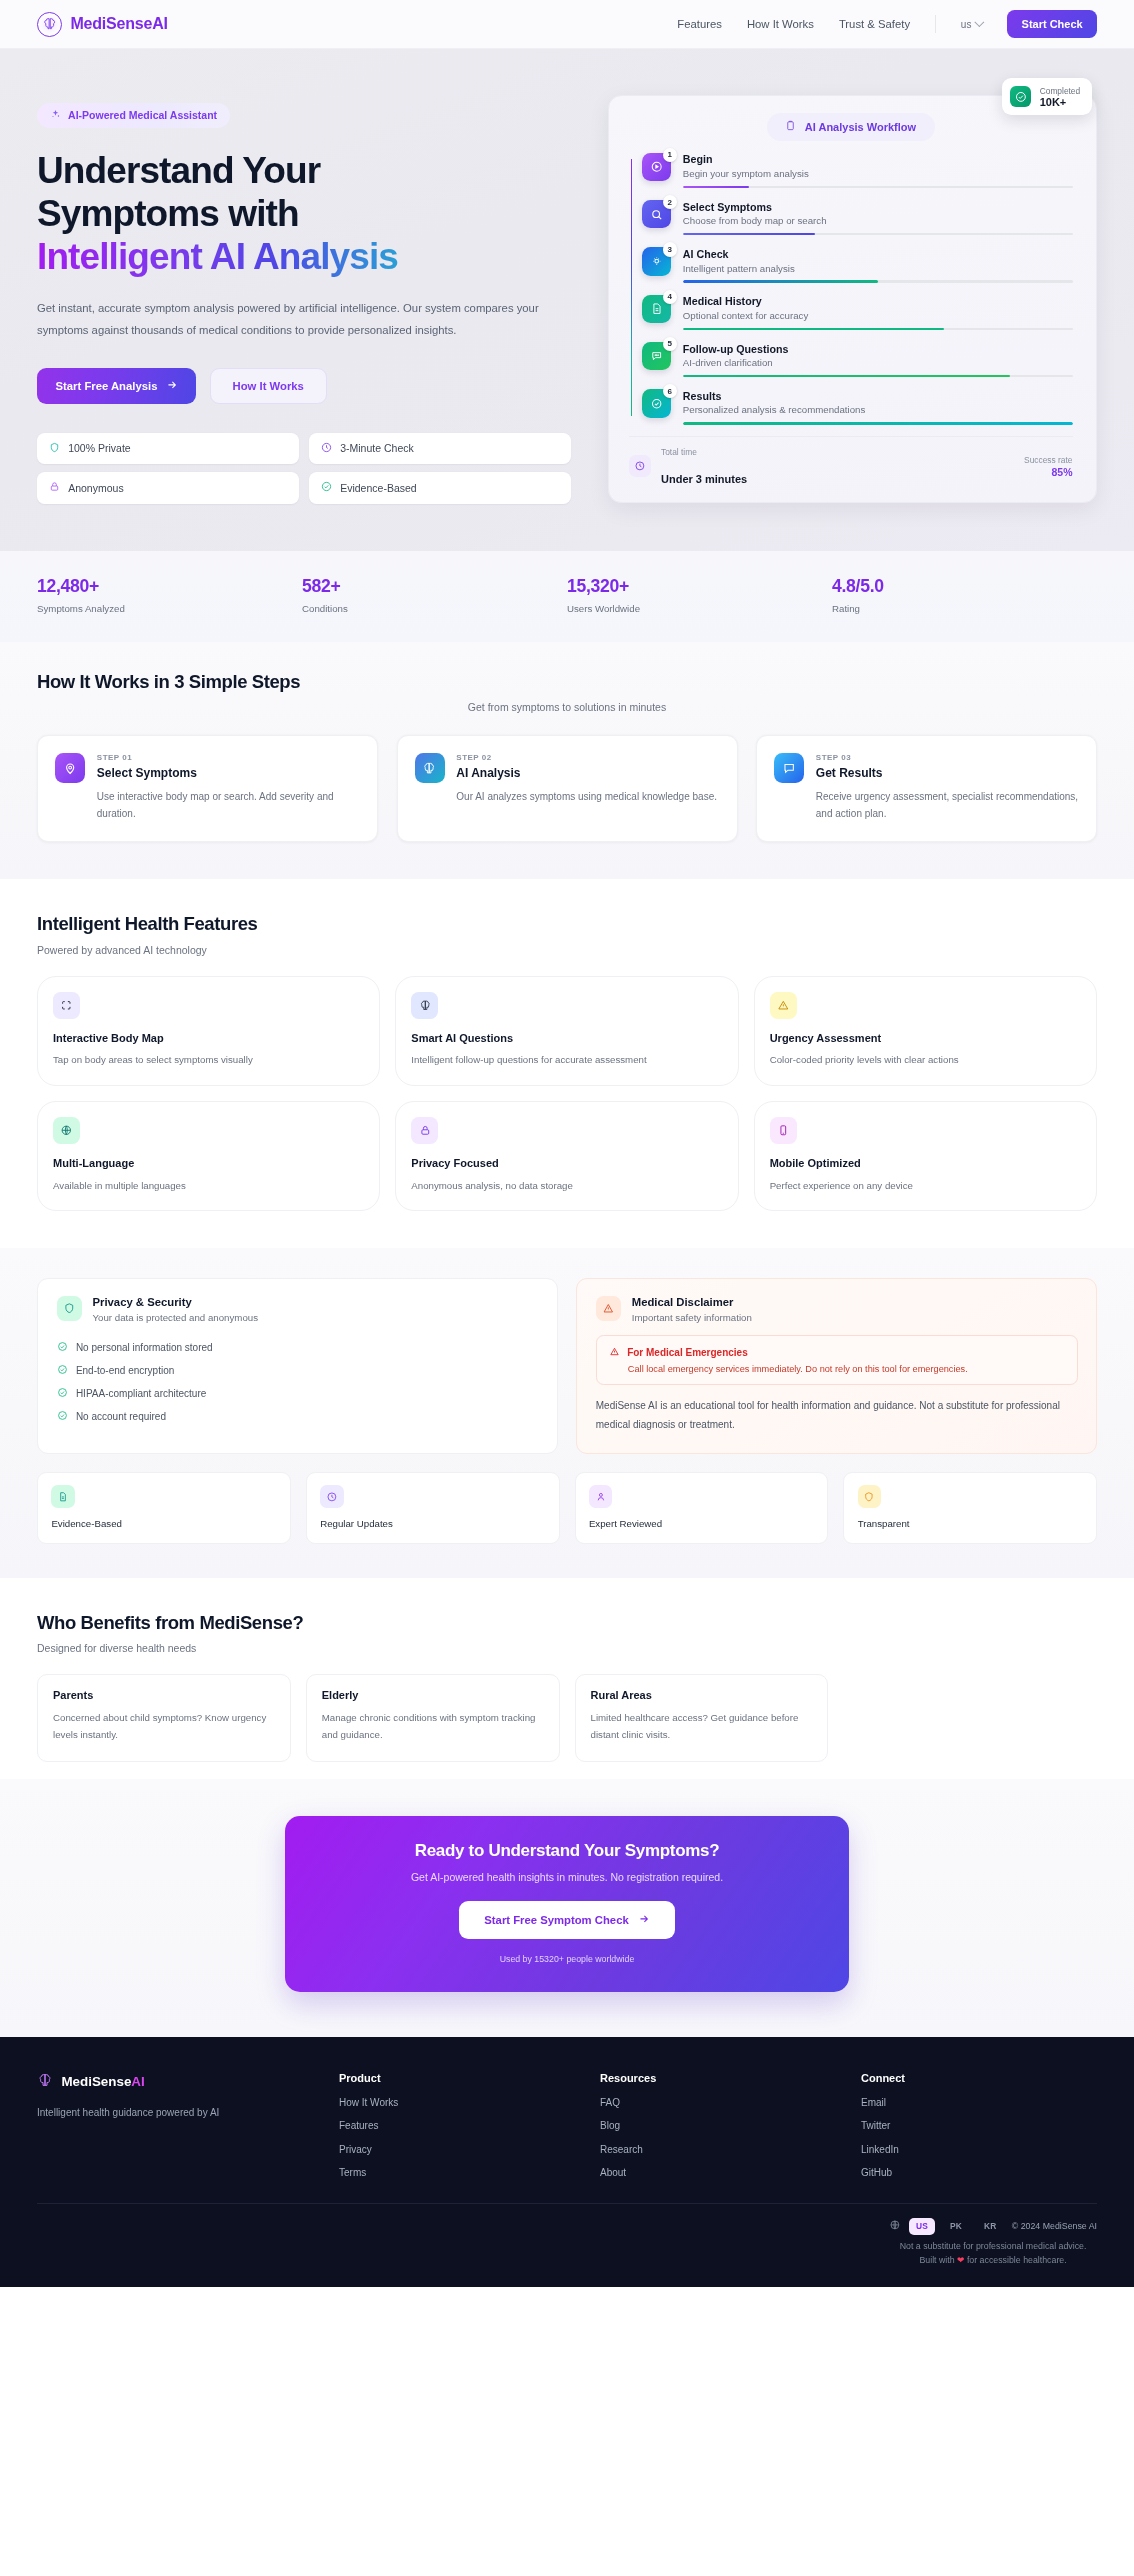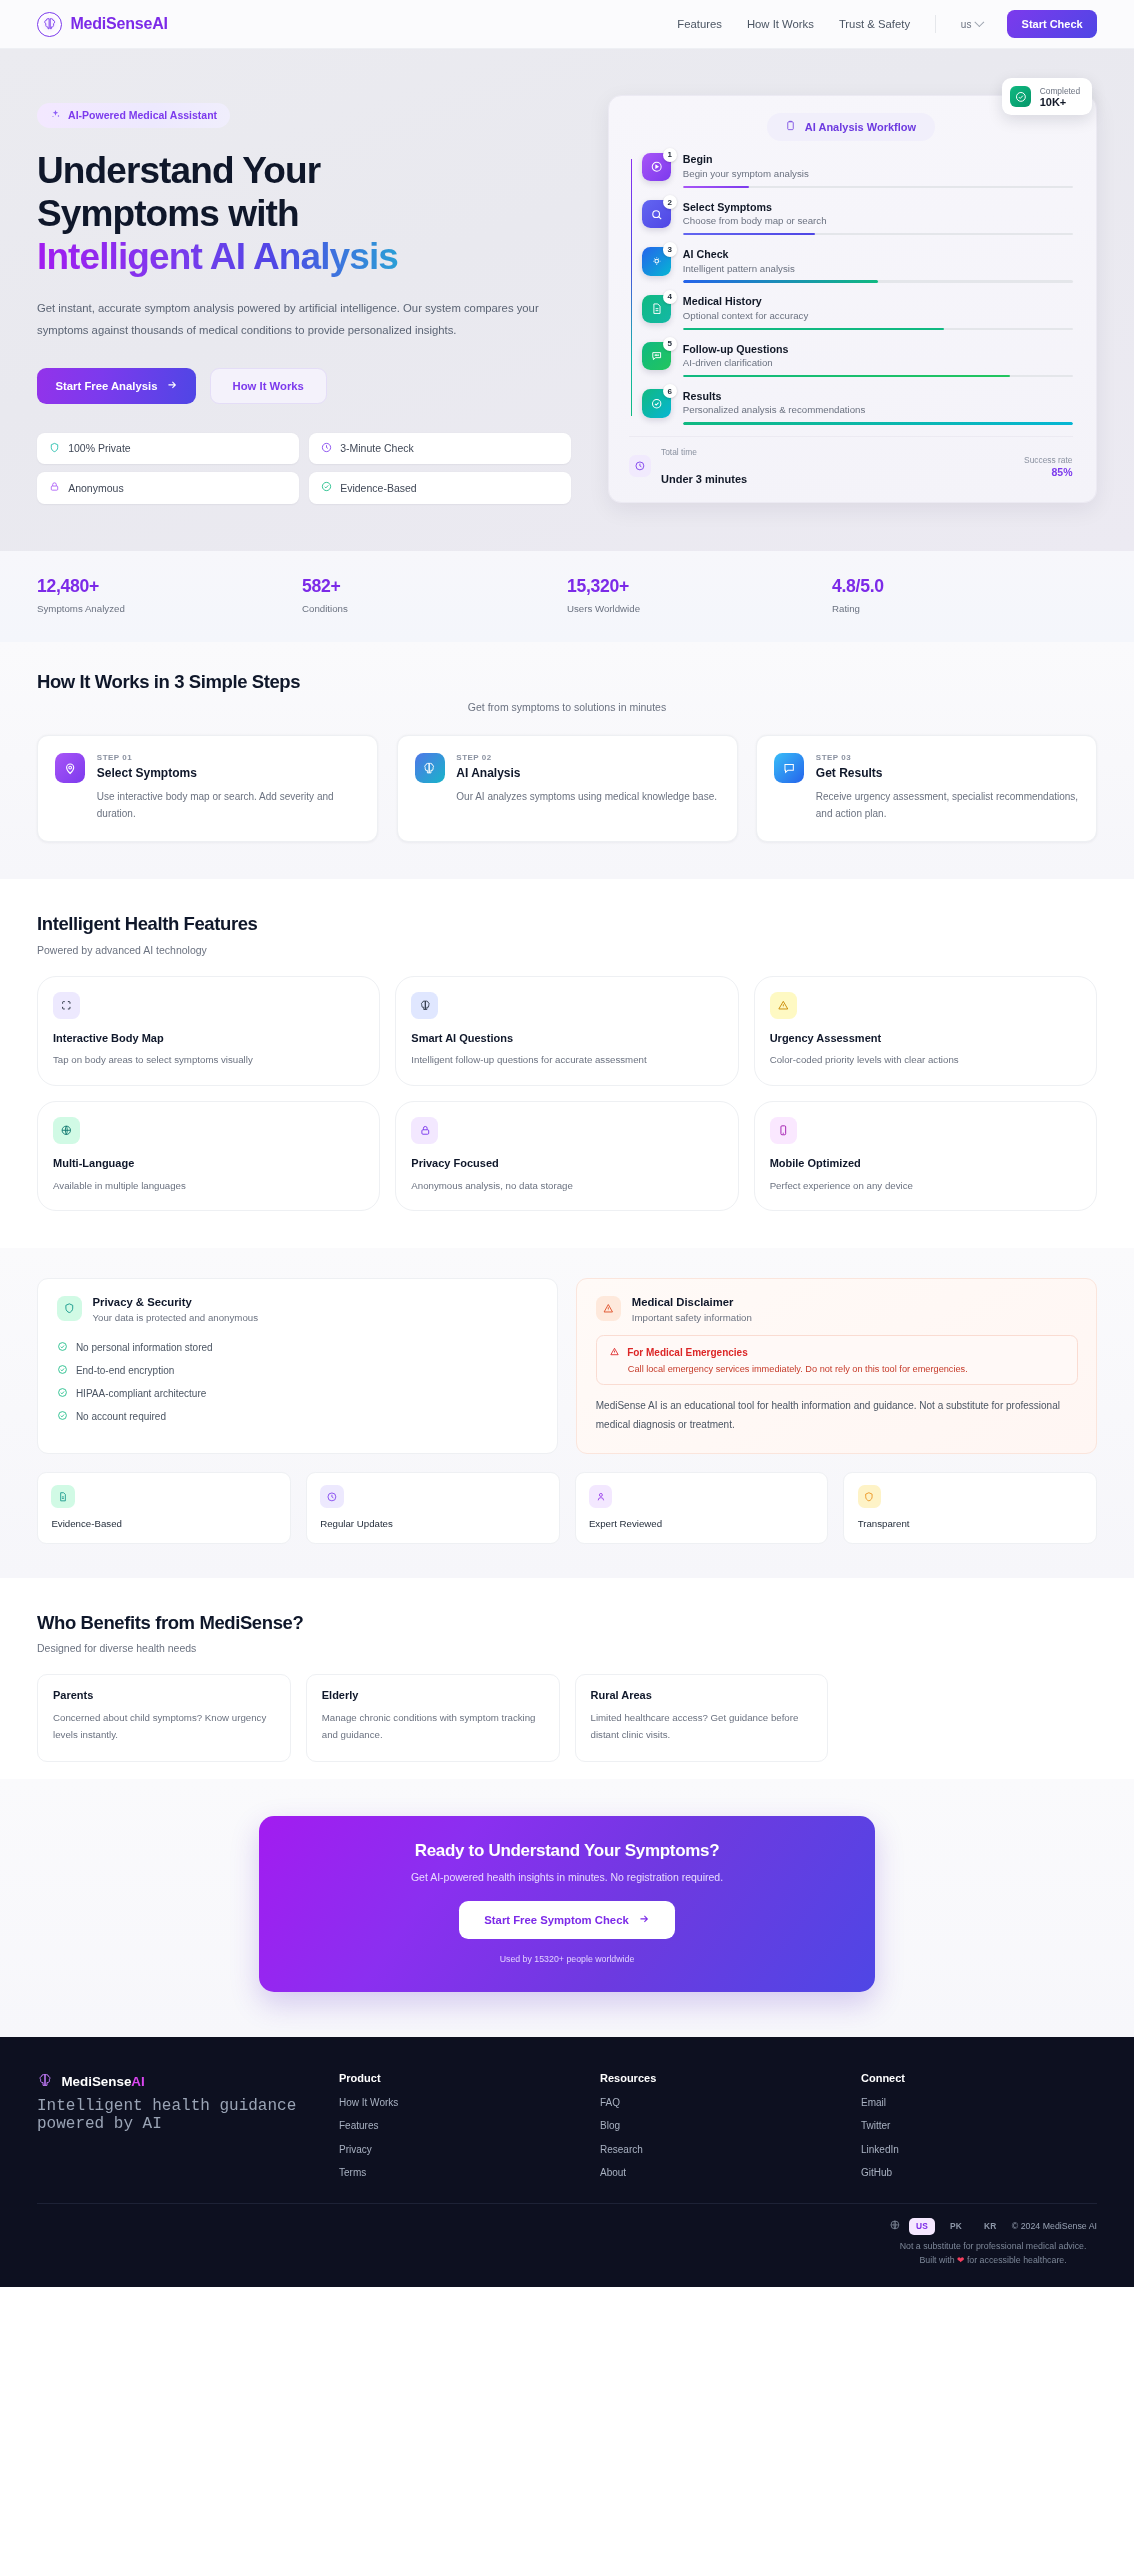--- a/index.html
+++ b/index.html
@@ -195,41 +195,41 @@
   .badge-t { font-size: 9.7px; color: #1f2937; margin-top: 10px; }
 
   .ben-grid { display: grid; grid-template-columns: repeat(4,1fr); gap: 15px; margin-top: 20px; }
   .ben-card { background: #fff; border: 0.8px solid #eef0f3; border-radius: 10px; padding: 14.3px 15px 17px; }
   .ben-t { font-size: 11px; font-weight: 700; color: #0f172a; }
   .ben-d { font-size: 9.7px; color: #6b7280; line-height: 1.75; margin-top: 8.4px; }
 
   
   .cta-wrap { background: linear-gradient(180deg,#fafafc 0%,#f7f7fb 100%); padding: 37px 37px 45px; display: flex; justify-content: center; }
   .cta {
-    width: 616px; border-radius: 15px; padding: 25px 34px 28.5px; text-align: center;
+    width: 564px; border-radius: 15px; padding: 25px 34px 28.5px; text-align: center;
     background: linear-gradient(125deg,#a21cf0 0%,#8b2ff0 30%,#6d3ae0 62%,#4f46e5 100%);
     box-shadow: 0 11.8px 28.5px rgba(90,40,200,.22);
   }
   .cta-t { font-size: 17px; font-weight: 800; color: #fff; letter-spacing: -0.3px; }
   .cta-s { font-size: 10.5px; color: #eadcff; margin-top: 10px; }
   .cta-btn {
     margin-top: 18.5px; background: #fff; color: #7c2ae8;
     font-size: 11.3px; font-weight: 700; border: none; cursor: pointer;
     padding: 11.8px 25px; border-radius: 9.2px;
     display: inline-flex; align-items: center; gap: 9.2px;
   }
   .cta-note { font-size: 8.8px; color: #e3d2ff; margin-top: 15px; }
 
   
   .footer { background: #0d1020; padding: 35px 37px 0; color: #cbd5e1; }
   .f-grid { display: grid; grid-template-columns: 277px 1fr 1fr 1fr; gap: 25px; padding-bottom: 25px; }
   .f-brand { display: flex; align-items: center; gap: 8.4px; }
   .f-name { font-size: 13.4px; font-weight: 700; color: #fff; }
   .f-name .ai { color: #d946ef; }
-  .f-tag { font-size: 16px; color: #9aa4b5; margin-top: 6px; font-family: Liberation Mono, monospace; }
+  .f-tag { font-size: 10px; color: #9aa4b5; margin-top: 16px; }
   .f-h { font-size: 11px; font-weight: 700; color: #fff; }
   .f-link { display: block; font-size: 10px; color: #a8b1c1; margin-top: 12.6px; text-decoration: none; }
   .f-bottom { border-top: 0.8px solid #1d2236; padding: 13.4px 0 22px; display: flex; justify-content: flex-end; }
   .f-bot-inner { text-align: center; }
   .f-locales { display: flex; align-items: center; gap: 8.4px; justify-content: center; font-size: 8.4px; color: #8d97a8; }
   .f-loc { padding: 3.4px 6.7px; border-radius: 5px; font-weight: 700; letter-spacing: 0.3px; }
   .f-loc.active { background: #f5e8ff; color: #7c2ae8; }
   .f-copy { font-size: 8.8px; color: #98a2b3; }
   .f-fine { font-size: 8.8px; color: #7d8798; margin-top: 5.9px; }
   .f-fine2 { font-size: 8.8px; color: #7d8798; margin-top: 4.2px; }

